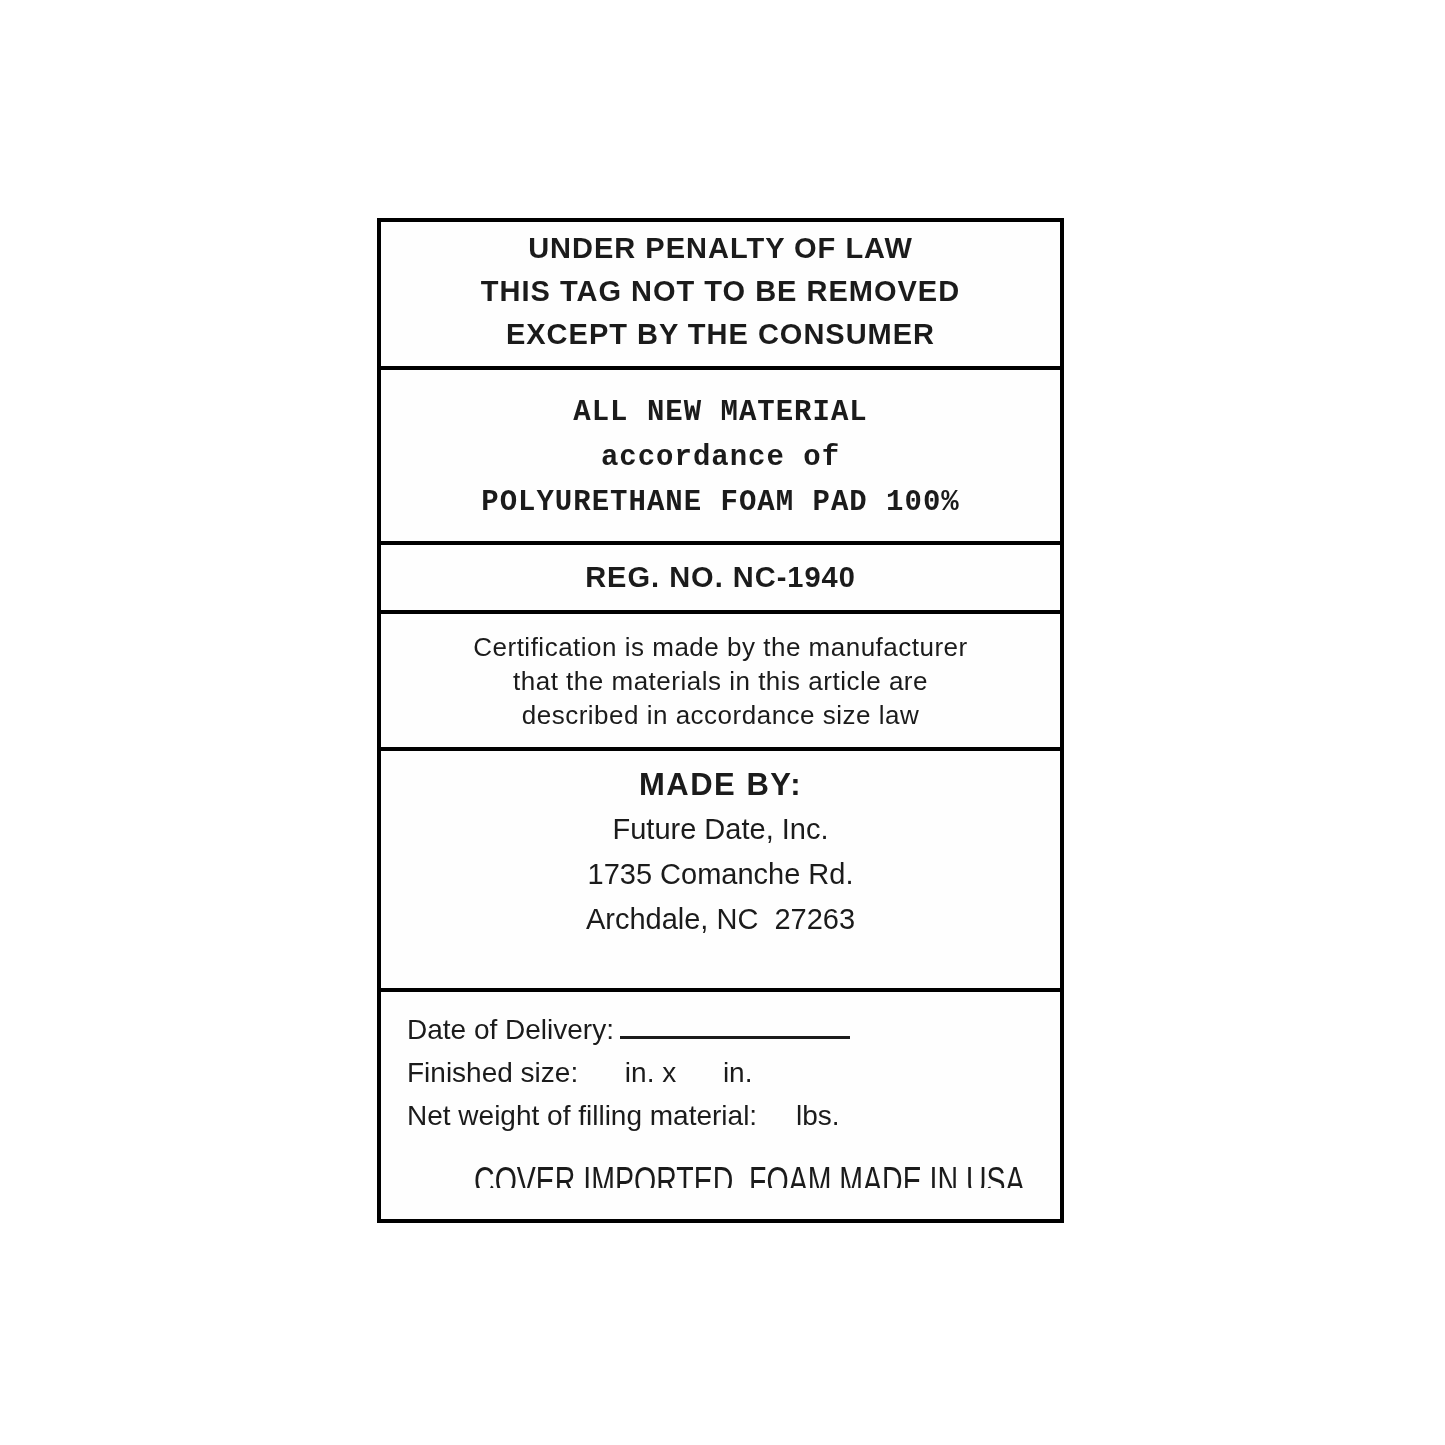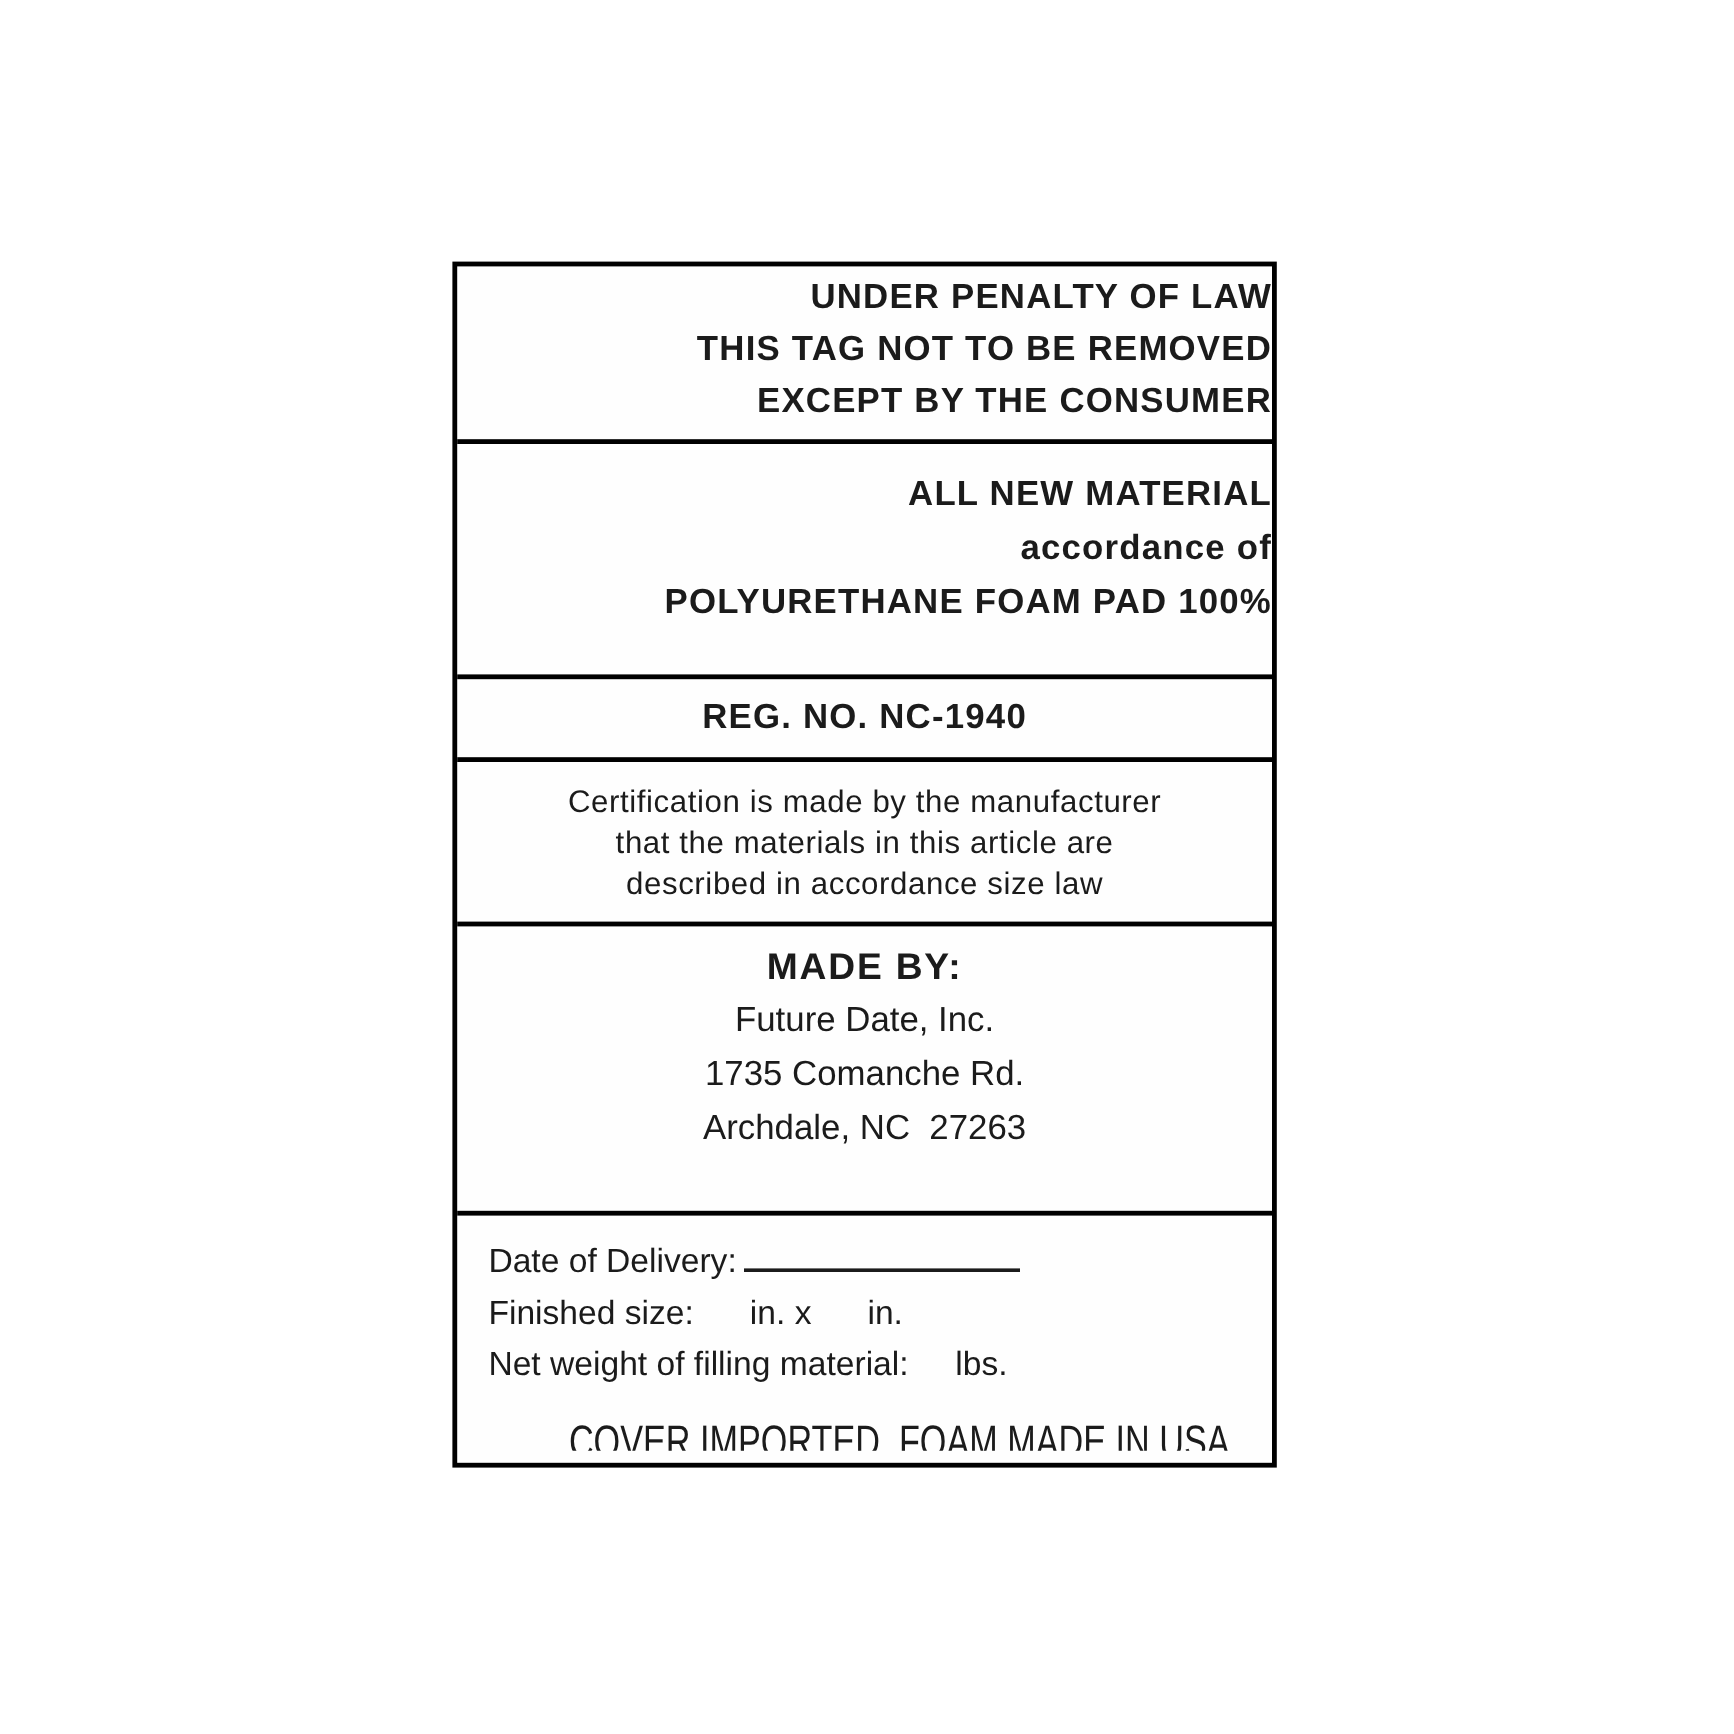--- a/index.html
+++ b/index.html
@@ -19,32 +19,32 @@
     top: 218px;
     width: 687px;
     height: 1005px;
     border: 4px solid #000000;
     background: #fefefe;
   }
   .sec { border-bottom: 4px solid #000000; overflow: hidden; }
   .sec:last-child { border-bottom: none; }
 
   .sec-penalty  { height: 148px; padding-top: 5px; }
-  .sec-material { height: 196px; padding-top: 20px; }
+  .sec-material { height: 175px; padding-top: 20px; font-family: Liberation Mono, monospace; }
   .sec-reg      { height: 69px; display: flex; align-items: center; justify-content: center; }
   .sec-cert     { height: 137px; padding-top: 16px; }
   .sec-madeby   { height: 241px; padding-top: 12px; }
   .sec-details  { height: 196px; }
 
   .bold-line {
     font-weight: 700;
     font-size: 29px;
     line-height: 43px;
     letter-spacing: 1px;
-    text-align: right;
+    text-align: center;
     white-space: nowrap;
   }
   .sec-material .bold-line { line-height: 45px; }
 
   .reg-line {
     font-weight: 700;
     font-size: 29px;
     letter-spacing: 1px;
     text-align: center;
   }

